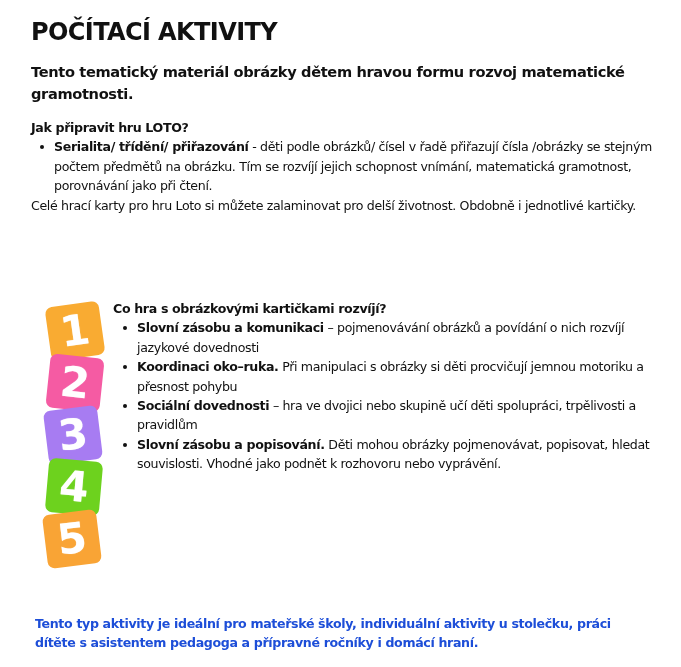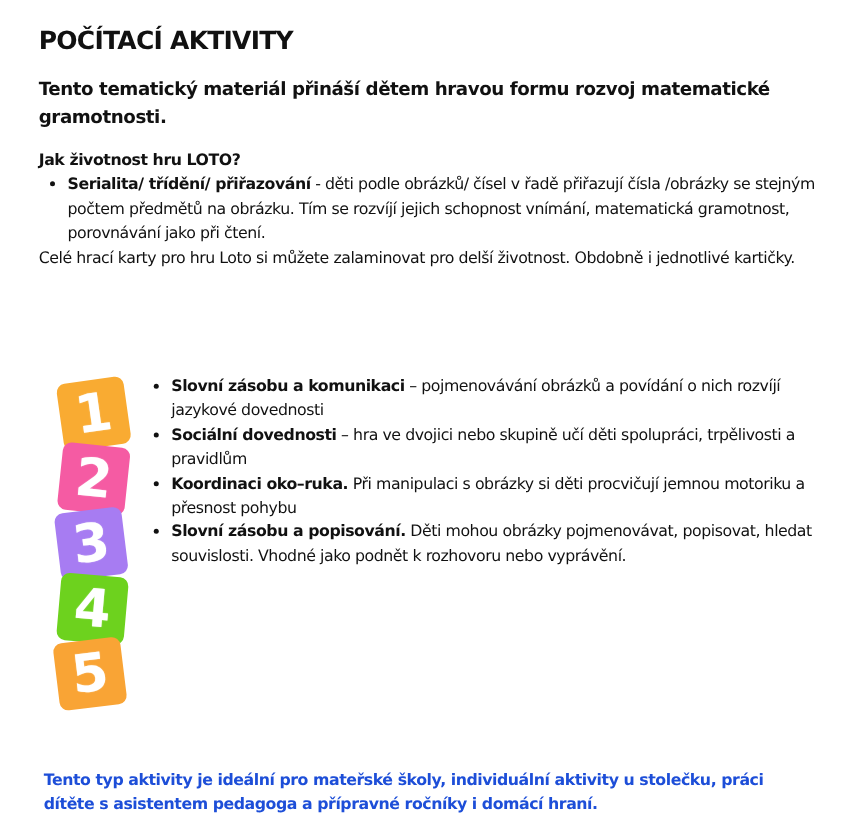--- a/index.html
+++ b/index.html
@@ -13,21 +13,21 @@
       position: relative;
       overflow: hidden;
       font-family: "DejaVu Sans", sans-serif;
       color: #111111;
     }
     .title {
       position: absolute;
       left: 31px;
       top: 17px;
       margin: 0;
-      font-size: 20px;
+      font-size: 24px;
       font-weight: bold;
       letter-spacing: -0.6px;
       line-height: 30px;
       white-space: nowrap;
     }
     .subtitle {
       position: absolute;
       left: 31px;
       top: 61px;
       width: 630px;
@@ -124,24 +124,24 @@
       line-height: 19.4px;
       letter-spacing: -0.35px;
       font-weight: bold;
     }
   </style>
 </head>
 <body>
 
 <h1 class="title">POČÍTACÍ AKTIVITY</h1>
 
-<p class="subtitle">Tento tematický materiál přináší dětem hravou formu rozvoj matematické gramotnosti.</p>
+<p class="subtitle">Tento tematický materiál obrázky dětem hravou formu rozvoj matematické gramotnosti.</p>
 
 <div class="section1 body-text">
-  <p class="heading">Jak životnost hru LOTO?</p>
+  <p class="heading">Jak připravit hru LOTO?</p>
   <ul class="bullets">
     <li>
       <span class="bold">Serialita/ třídění/ přiřazování</span><span> - děti podle obrázků/ čísel v řadě přiřazují čísla /obrázky se stejným počtem předmětů na obrázku. Tím se rozvíjí jejich schopnost vnímání, matematická gramotnost, porovnávání jako při čtení.</span>
     </li>
   </ul>
   <p class="note">Celé hrací karty pro hru Loto si můžete zalaminovat pro delší životnost. Obdobně i jednotlivé kartičky.</p>
 </div>
 
 <div class="numbers">
   <div class="num-block" style="left: 6px; top: 0px; transform: rotate(-8deg); background: rgb(249, 171, 50);">
@@ -155,21 +155,22 @@
   </div>
   <div class="num-block" style="left: 5px; top: 156px; transform: rotate(5deg); background: rgb(109, 210, 30);">
     <span>4</span>
   </div>
   <div class="num-block" style="left: 3px; top: 208px; transform: rotate(-7deg); background: rgb(249, 164, 53);">
     <span>5</span>
   </div>
 </div>
 
 <div class="section2 body-text">
+  <p class="heading">Co hra s obrázkovými kartičkami rozvíjí?</p>
   <ul class="bullets">
     <li><span class="bold">Slovní zásobu a komunikaci</span><span> – pojmenovávání obrázků a povídání o nich rozvíjí jazykové dovednosti</span></li>
+    <li><span class="bold">Koordinaci oko–ruka.</span><span> Při manipulaci s obrázky si děti procvičují jemnou motoriku a přesnost pohybu</span></li>
     <li><span class="bold">Sociální dovednosti</span><span> – hra ve dvojici nebo skupině učí děti spolupráci, trpělivosti a pravidlům</span></li>
-    <li><span class="bold">Koordinaci oko–ruka.</span><span> Při manipulaci s obrázky si děti procvičují jemnou motoriku a přesnost pohybu</span></li>
     <li><span class="bold">Slovní zásobu a popisování.</span><span> Děti mohou obrázky pojmenovávat, popisovat, hledat souvislosti. Vhodné jako podnět k rozhovoru nebo vyprávění.</span></li>
   </ul>
 </div>
 
 <p class="footer-note" style="color: #1d4ed8;">Tento typ aktivity je ideální pro mateřské školy, individuální aktivity u stolečku, práci dítěte s asistentem pedagoga a přípravné ročníky i domácí hraní.</p>
 
 </body></html>

